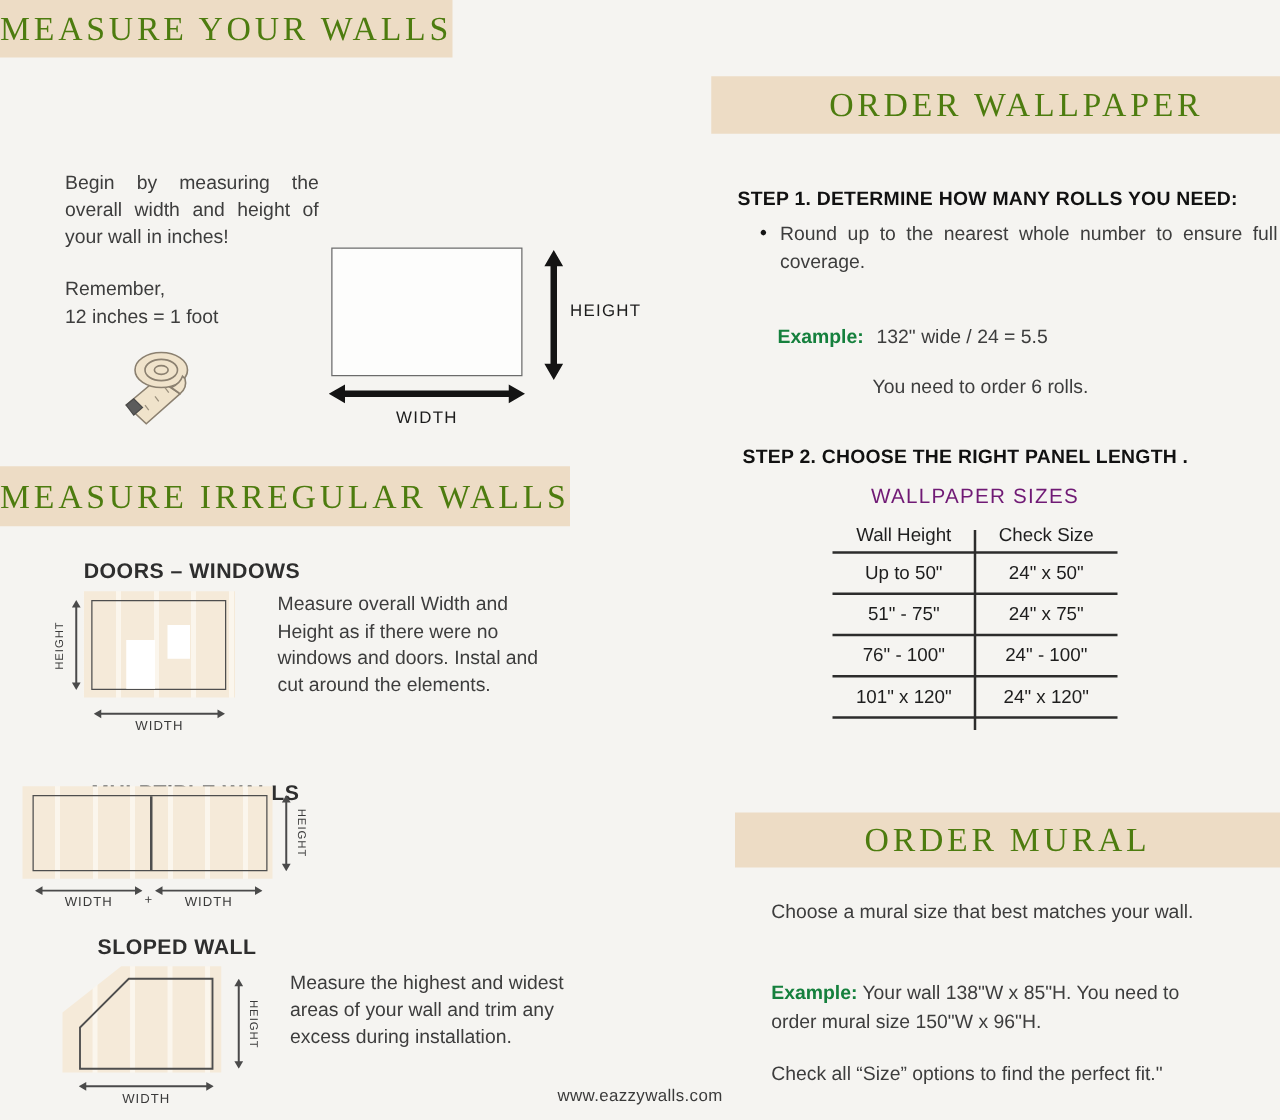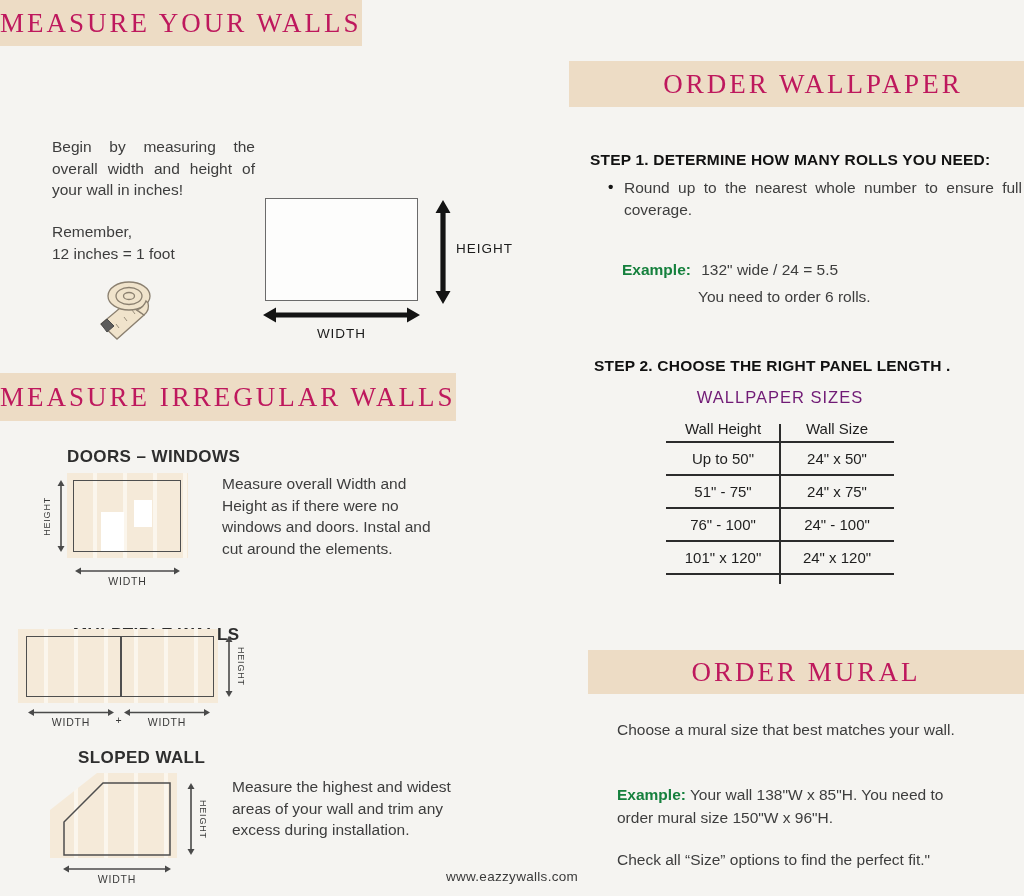--- a/index.html
+++ b/index.html
@@ -11,21 +11,21 @@
   }
   .abs { position:absolute; }
 
   
   .band {
     position:absolute; height:46px; background:#eddcc5;
     display:flex; align-items:center; justify-content:center;
   }
   .band .band-title {
     font-family:"Liberation Serif", serif; font-size:27px; font-weight:500;
-    letter-spacing:3px; color:#be185d; white-space:nowrap;
+    letter-spacing:3px; color:#4d7c0f; white-space:nowrap;
   }
 
   
   .body-text { font-size:15.5px; line-height:21.5px; color:#3d3d3d; }
   .justify { text-align:justify; }
   .sub-label { font-size:17px; font-weight:700; letter-spacing:.4px; color:#2e2e2e; }
   .step-heading { font-size:15.5px; font-weight:700; letter-spacing:.2px; color:#111; white-space:nowrap;margin-top:12px; }
   .bold { font-weight:700; color:#15803d; }
   .dim-label { font-size:13.5px; letter-spacing:1px; color:#1c1c1c; font-weight:500; }
   .small-dim { font-size:10.5px; letter-spacing:.8px; color:#3a3a3a; font-weight:500; }
@@ -199,32 +199,32 @@
 
   <ul class="abs bullets body-text" style="left:606px; top:177px; width:416px;">
     <li>Round up to the nearest whole number to ensure full coverage.</li>
   </ul>
 
   <div class="abs body-text" style="left:622px; top:259px; width:390px;">
     <div>
       <span class="bold">Example:</span>
       <span style="margin-left:6px;">132" wide / 24 = 5.5</span>
     </div>
-    <div style="margin-left:76px; margin-top:5px;">You need to order 6 rolls.</div>
+    <div style="margin-left:76px; margin-top:18px;">You need to order 6 rolls.</div>
   </div>
 
   <div class="abs step-heading" style="left:594px; top:345px;">STEP 2. CHOOSE THE RIGHT PANEL LENGTH .</div>
 
   <div class="abs" style="left:666px; top:388px; width:228px; text-align:center; font-size:16.5px; letter-spacing:1px; color:#701a75;">WALLPAPER SIZES</div>
 
   <div class="sizes-table" style="left:666px; top:416px;">
     <div class="table-divider"></div>
     <div class="srow header">
       <div class="scell">Wall Height</div>
-      <div class="scell">Wall Size</div>
+      <div class="scell">Check Size</div>
     </div>
     <div class="srow">
       <div class="scell">Up to 50"</div>
       <div class="scell">24" x 50"</div>
     </div>
     <div class="srow">
       <div class="scell">51" - 75"</div>
       <div class="scell">24" x 75"</div>
     </div>
     <div class="srow">

